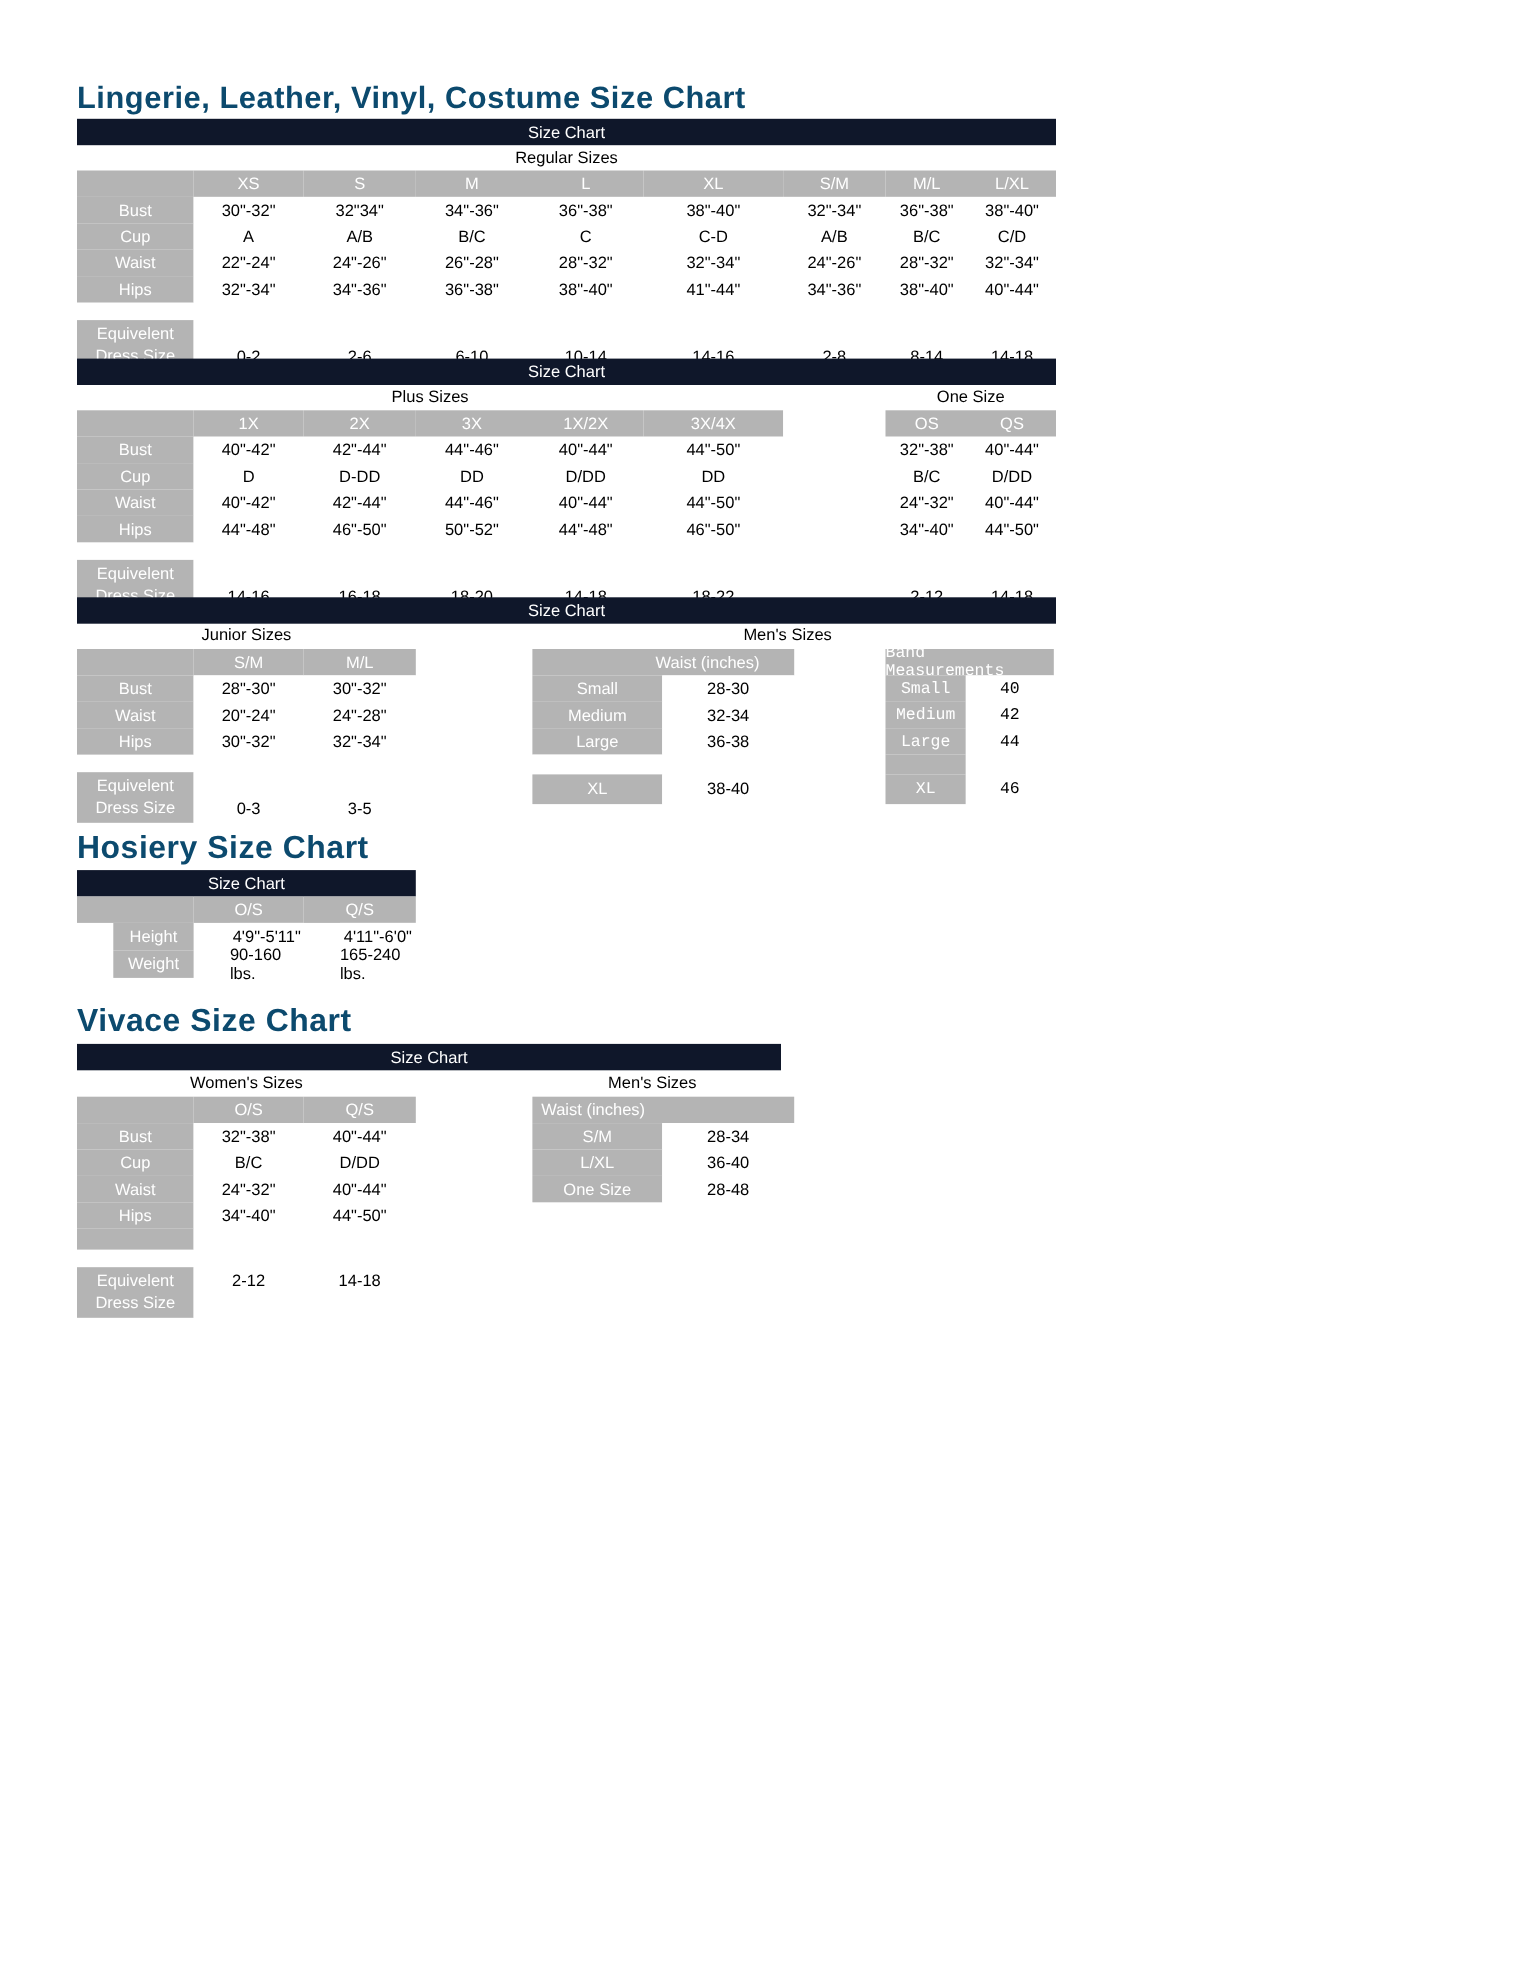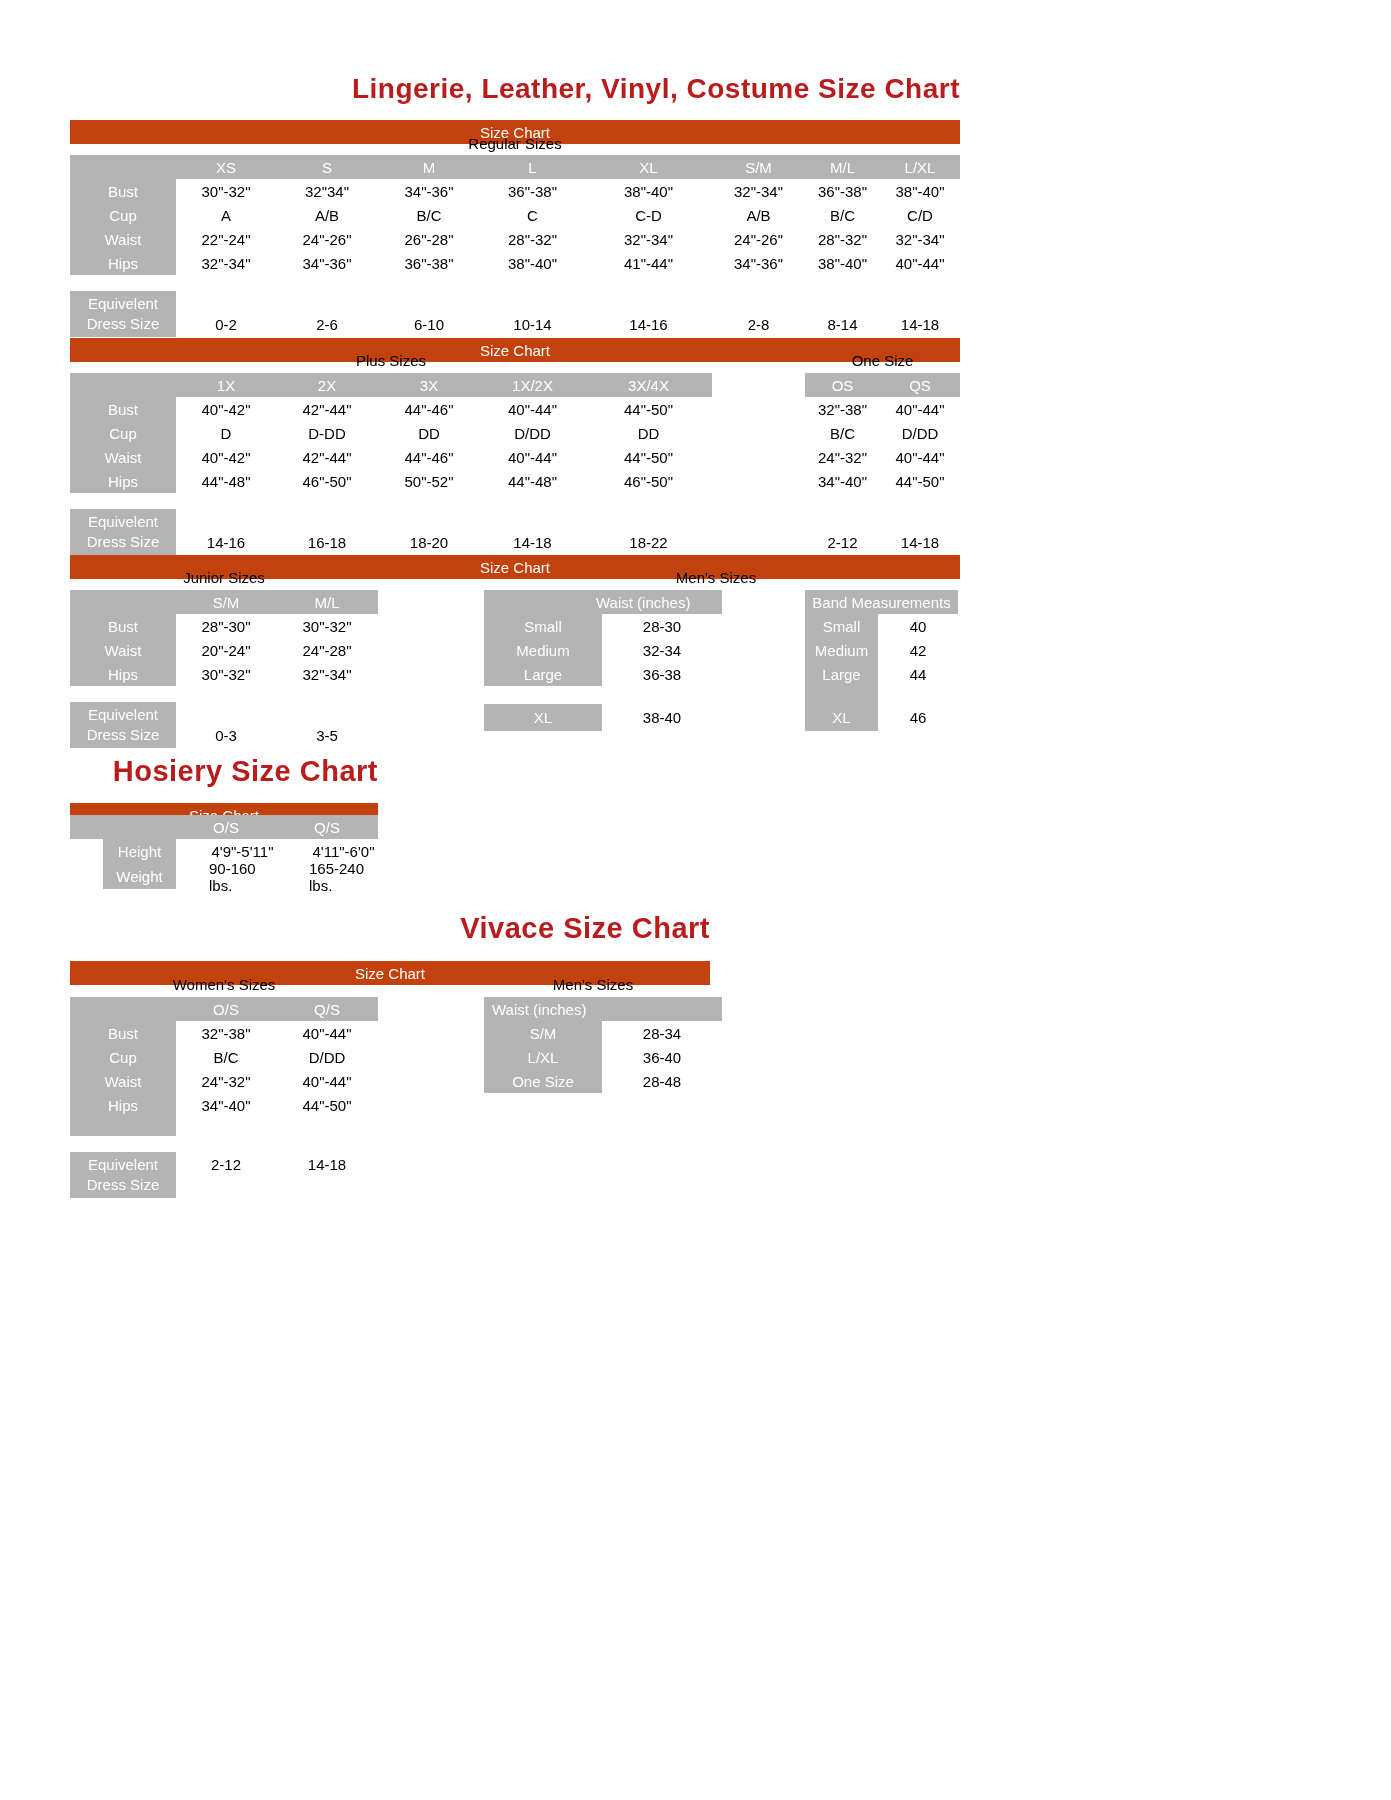--- a/index.html
+++ b/index.html
@@ -1,24 +1,24 @@
 <!DOCTYPE html>
 <html><head>
 <meta charset="utf-8">
 <style>
   * { box-sizing: border-box; }
   html,body { margin:0; padding:0; background:#fff; }
   body { font-family:"Liberation Sans","DejaVu Sans",sans-serif; color:#000; }
   .page { position:relative; width:1391px; height:1800px; background:#fff; overflow:hidden; }
   .abs { position:absolute; }
-  .title { font-weight:bold; color:#b91c1c; text-align:right; letter-spacing:0.5px; }
+  .title { font-weight:bold; color:#0c4a6e; text-align:left; letter-spacing:0.5px; }
   .t1 { font-size:28px; line-height:32px; }
   .t2 { font-size:29px; line-height:30px; }
-  .bar { background:#c2410c; color:#fff; font-size:15px; height:24px;
-         display:flex; align-items:center; justify-content:center;margin-top:12px; }
+  .bar { background:#0f172a; color:#fff; font-size:15px; height:24px;
+         display:flex; align-items:center; justify-content:center; }
   .seclbl { font-size:15px; height:35px; color:#000; text-align:center; line-height:22px; }
   .grid { display:grid; }
   .cols-main  { grid-template-columns:106px 100px 102px 102px 105px 127px 93px 75px 80px;text-align:center; }
   .cols-small { grid-template-columns:106px 100px 102px; }
   .cols-mens  { grid-template-columns:118px 120px;margin-left:10px; }
   .cols-band  { grid-template-columns:73px 80px; }
   .c { display:flex; align-items:center; justify-content:center;
        font-size:15px; height:24px; color:#000; background:#fff; }
   .g { background:#b4b4b4; color:#fff; } .h25 { height:25px;margin-left:33px; } .h46 { height:46px;margin-top:16px; }
   .h18 { height:18px; } .h19 { height:19px; } .h27 { height:27px; }
@@ -210,21 +210,21 @@
     <div class="c">32-34</div>
     <div class="c g">Large</div>
     <div class="c">36-38</div>
 
     <div class="c h18 span2"></div>
 
     <div class="c g h27">XL</div>
     <div class="c h27">38-40</div>
   </div>
 
-  <div class="abs grid cols-band" style="left:805px;top:590px;">
+  <div class="abs grid cols-band" style="left:805px;top:590px;font-family:Liberation Mono, monospace;">
     <div class="c g span2">Band Measurements</div>
 
     <div class="c g">Small</div>
     <div class="c">40</div>
     <div class="c g">Medium</div>
     <div class="c">42</div>
     <div class="c g">Large</div>
     <div class="c">44</div>
 
     <div class="c g h18"></div>

